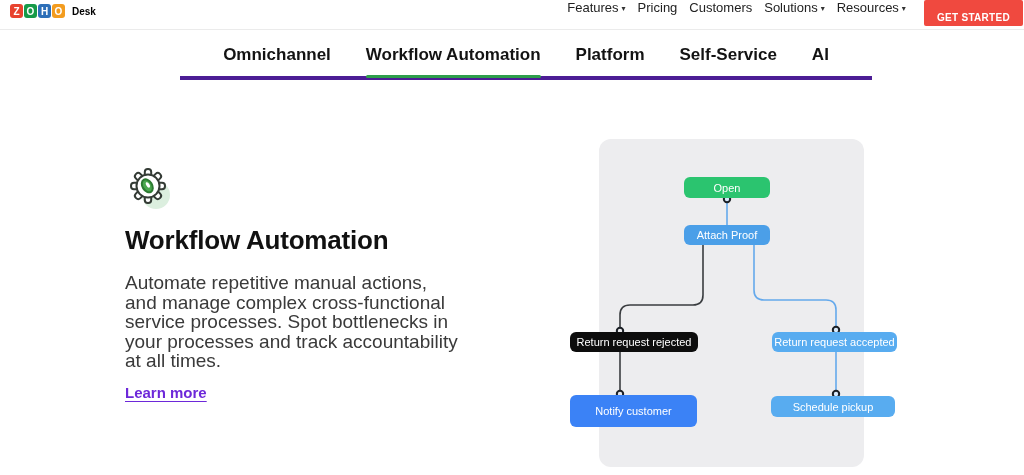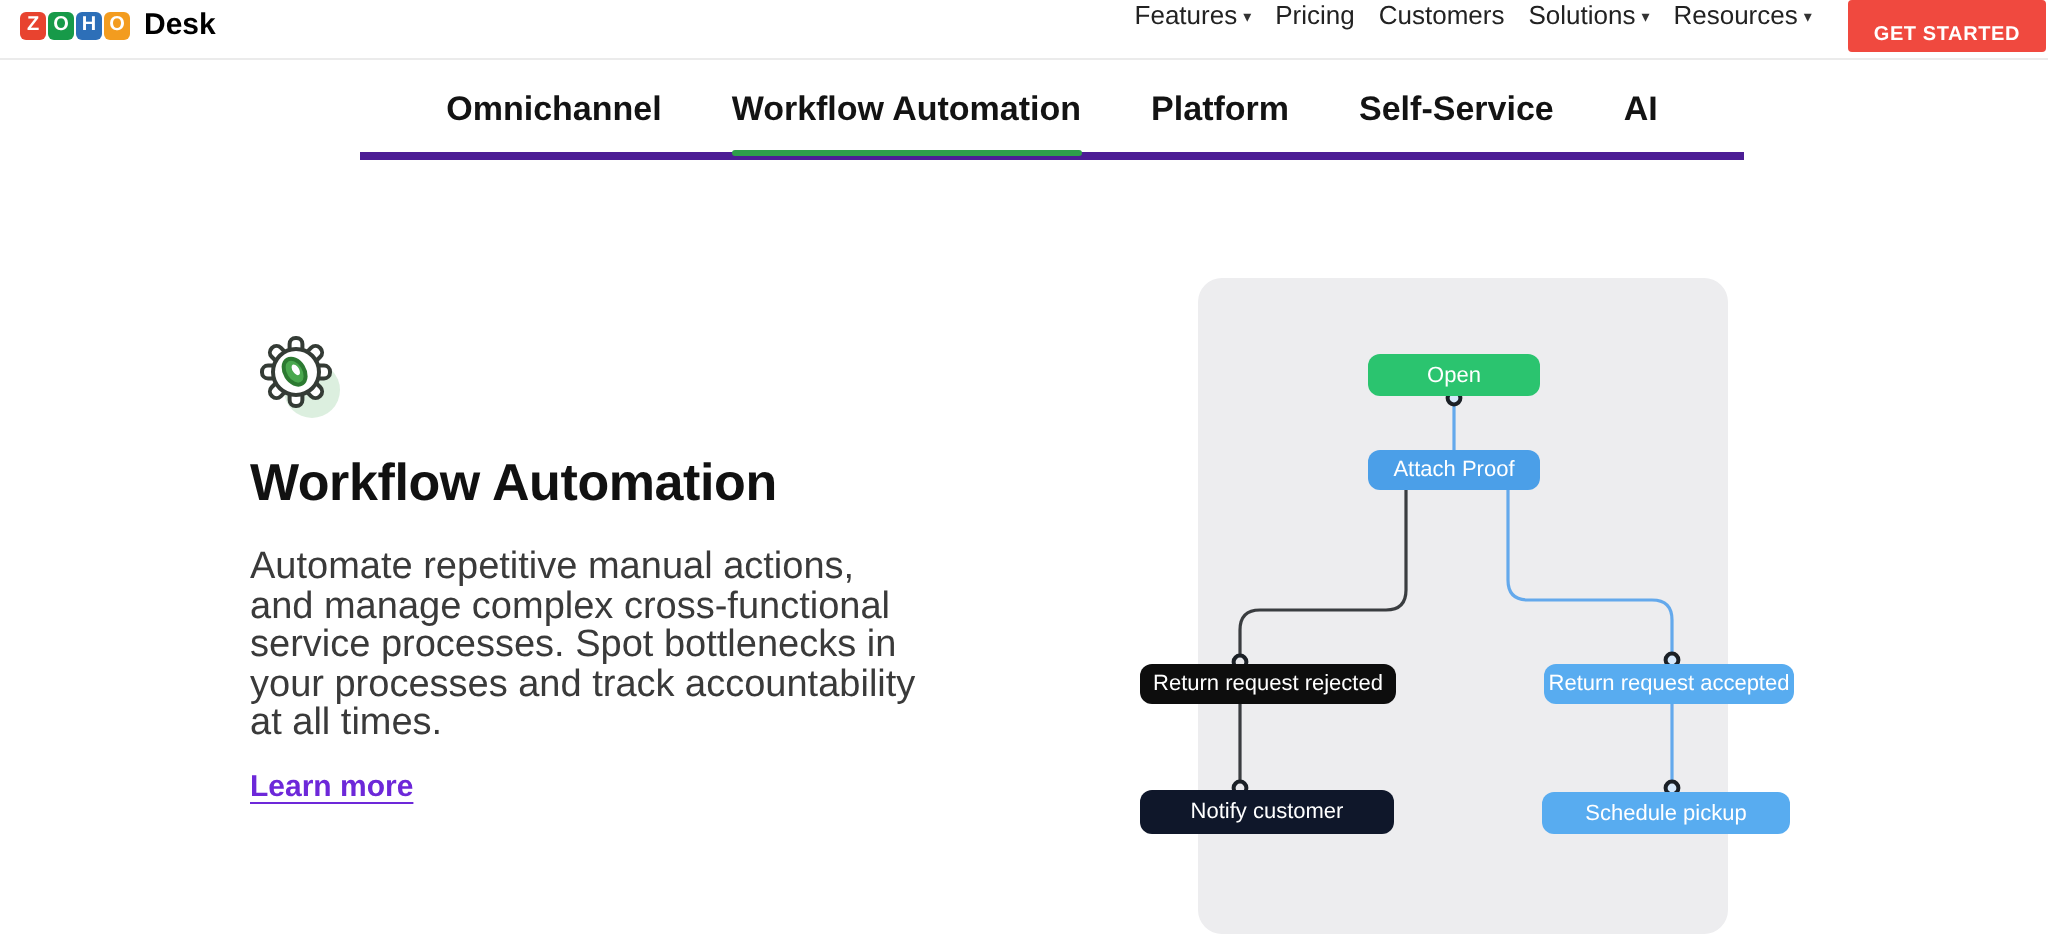--- a/index.html
+++ b/index.html
@@ -8,21 +8,21 @@
   .page { position:relative; width:1024px; height:475px; }
 
   
   .header { position:absolute; left:0; top:0; width:1024px; height:30px;
             background:#fff; border-bottom:1px solid #ebebeb; }
   .logo { position:absolute; left:10px; top:4px; display:flex; align-items:center; }
   .logo-tiles { display:flex; gap:1px; }
   .logo-tile { width:13px; height:14px; border-radius:3px; color:#fff;
                font-size:10px; font-weight:bold; display:flex; align-items:center;
                justify-content:center; }
-  .logo-product { margin-left:7px; font-size:15px; font-weight:bold; color:#000; }
+  .logo-product { margin-left:7px; font-size:10px; font-weight:bold; color:#000; }
   .top-nav { position:absolute; right:0; top:0; height:30px; display:flex;
              align-items:flex-start; gap:12px; }
   .nav-item { font-size:13px; color:#222; cursor:pointer; white-space:nowrap; }
   .caret { font-size:8px; color:#333; margin-left:3px; vertical-align:1px; }
   .cta-btn { height:26px; margin:0 1px 0 6px; padding:12px 13px; background:#F0493F;
              color:#fff; border:none; border-radius:2px; font-size:10px;
              font-weight:bold; letter-spacing:0.3px; cursor:pointer;
              font-family:"Liberation Sans", sans-serif; }
 
   
@@ -50,21 +50,21 @@
   .panel { position:absolute; left:39px; top:9px; width:265px; height:328px;
            background:#EDEDEF; border-radius:12px; }
   .connectors { position:absolute; left:0; top:0; }
   .node { position:absolute; display:flex; align-items:center; justify-content:center;
           color:#fff; font-size:11px; border-radius:6px; white-space:nowrap;
           cursor:pointer; }
   .node-open     { left:124px; top:47px;  width:86px;  height:21px; background:#2BC46F; }
   .node-attach   { left:124px; top:95px;  width:86px;  height:20px; background:#4B9FE8; }
   .node-rejected { left:10px;  top:202px; width:128px; height:20px; background:#0D0D0D; }
   .node-accepted { left:212px; top:202px; width:125px; height:20px; background:#58ACF0; }
-  .node-notify   { left:10px;  top:265px; width:127px; height:22px; background:#0f172a; }
+  .node-notify   { left:10px;  top:265px; width:127px; height:32px; background:#3b82f6; }
   .node-pickup   { left:211px; top:266px; width:124px; height:21px; background:#58ACF0; }
 </style>
 </head>
 <body>
 
 <div class="page">
 
   <div class="header">
     <div class="logo">
       <div class="logo-tiles">

